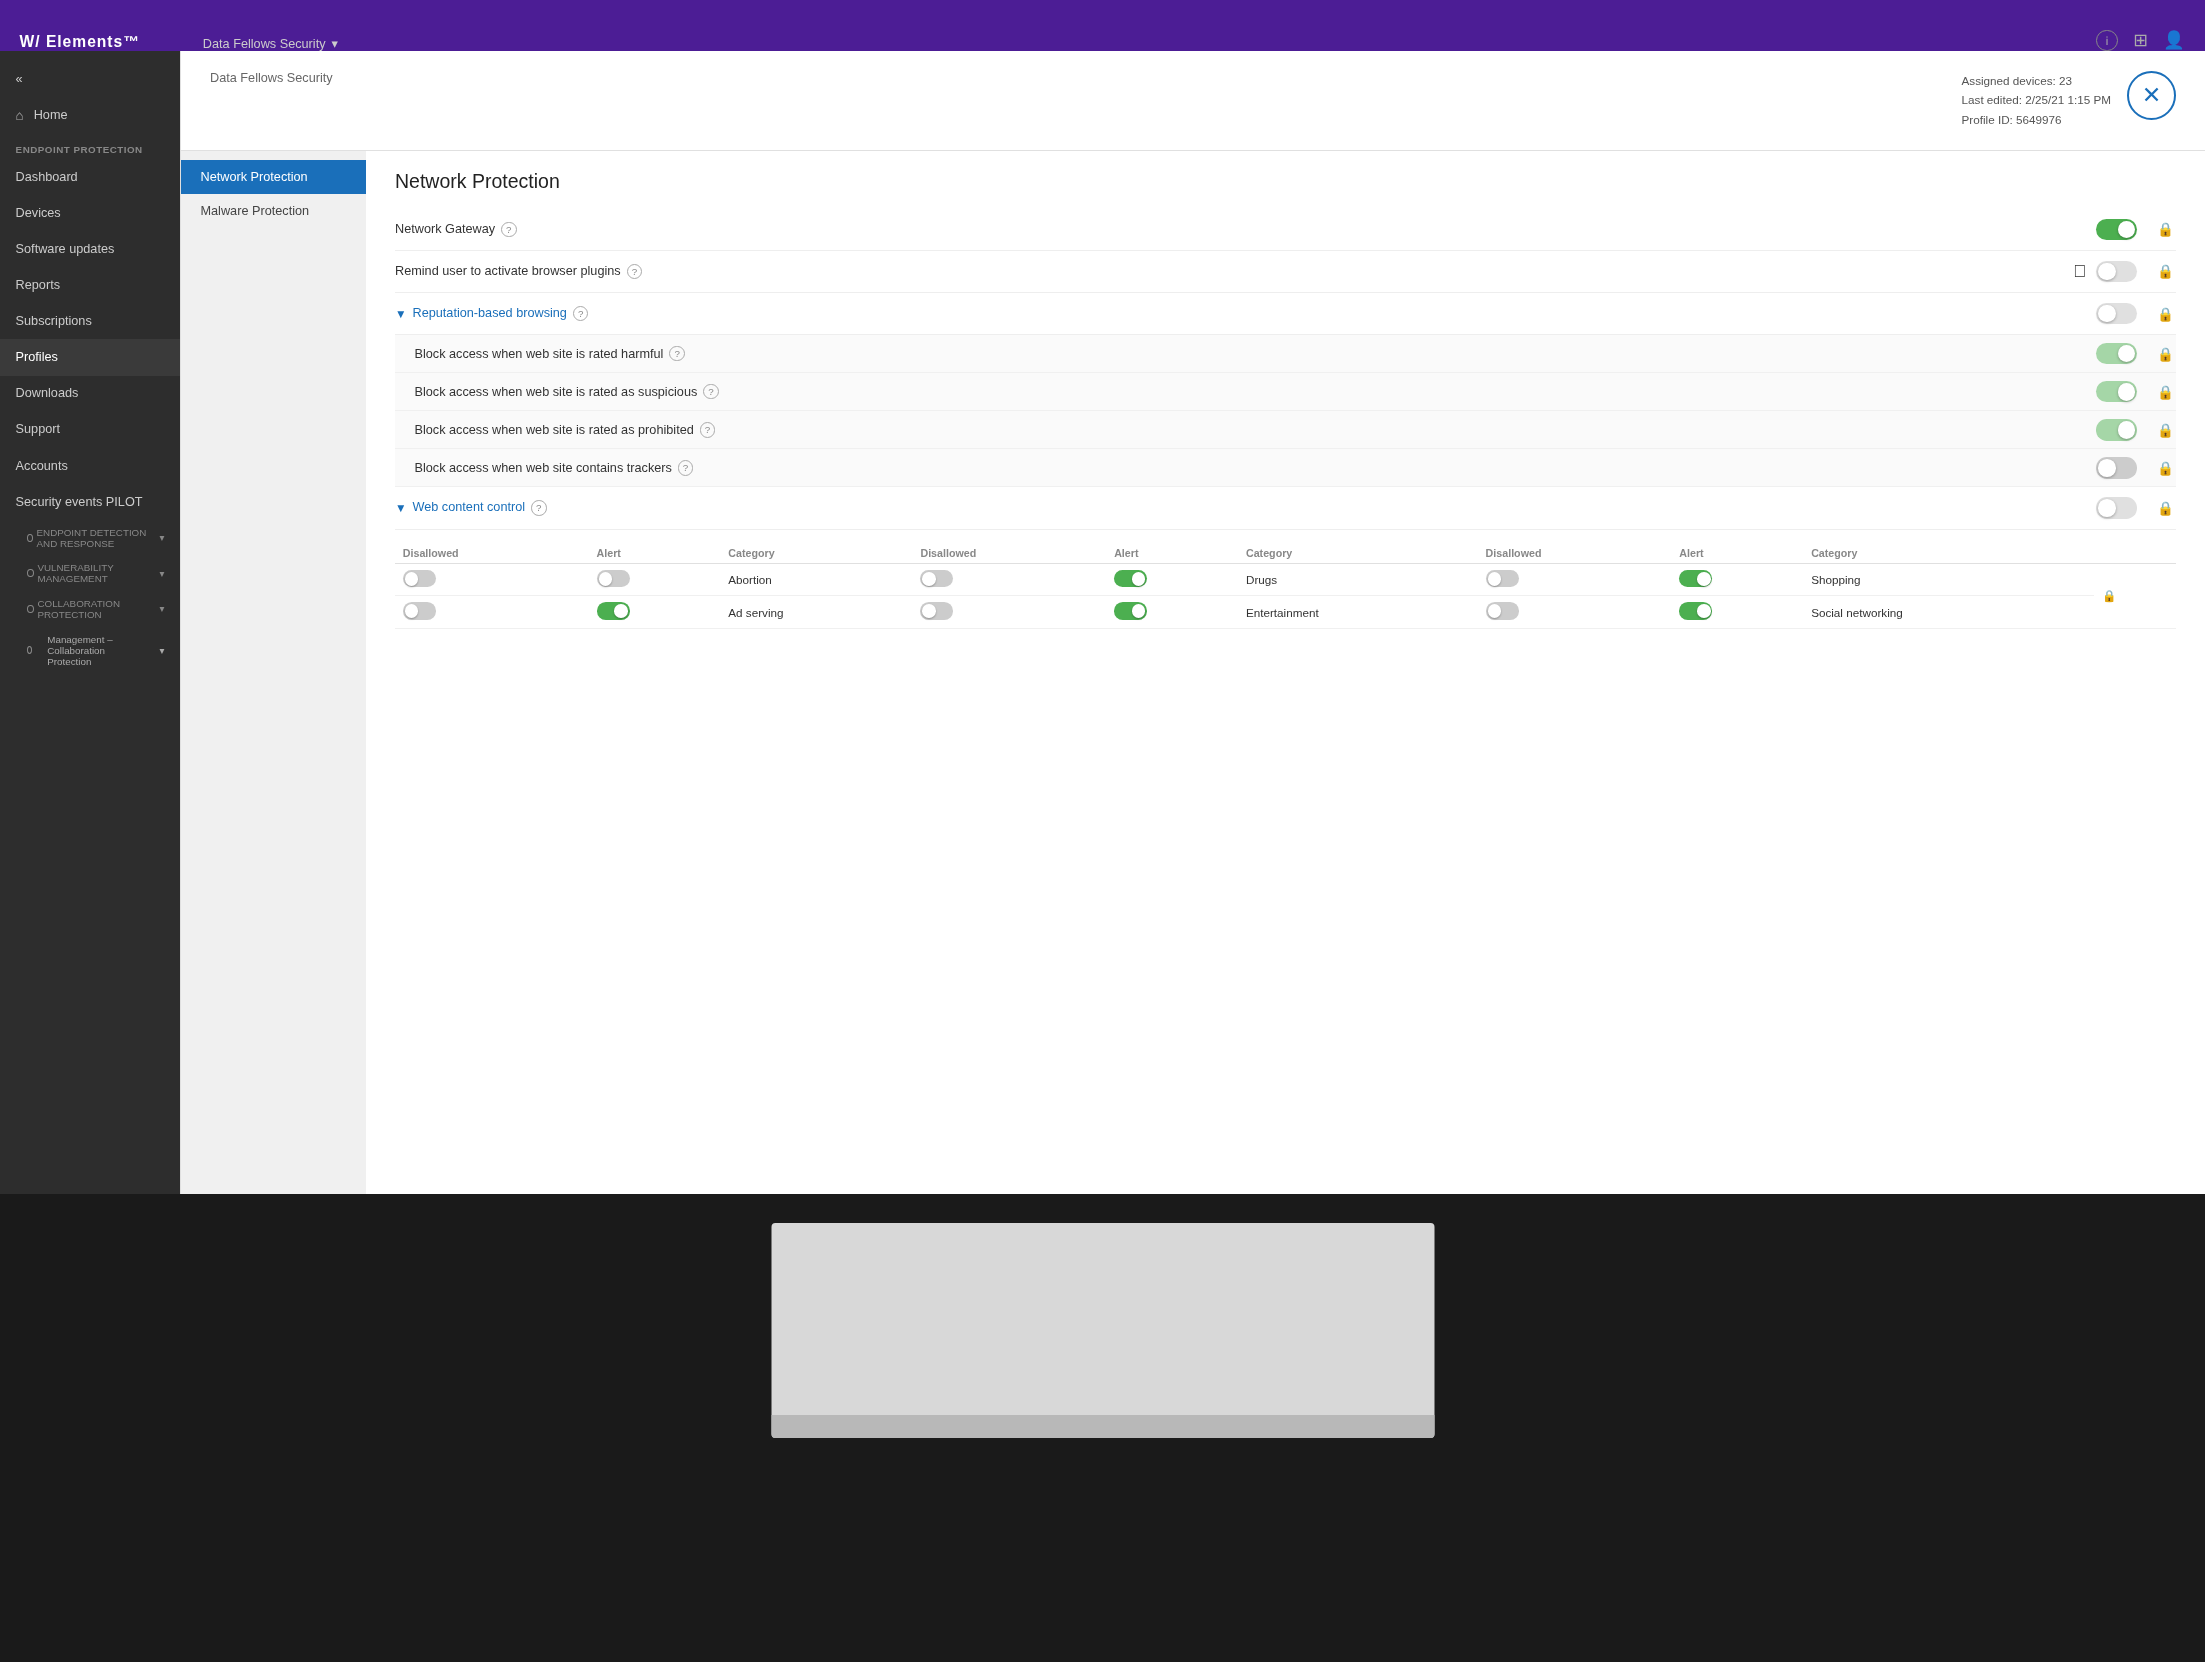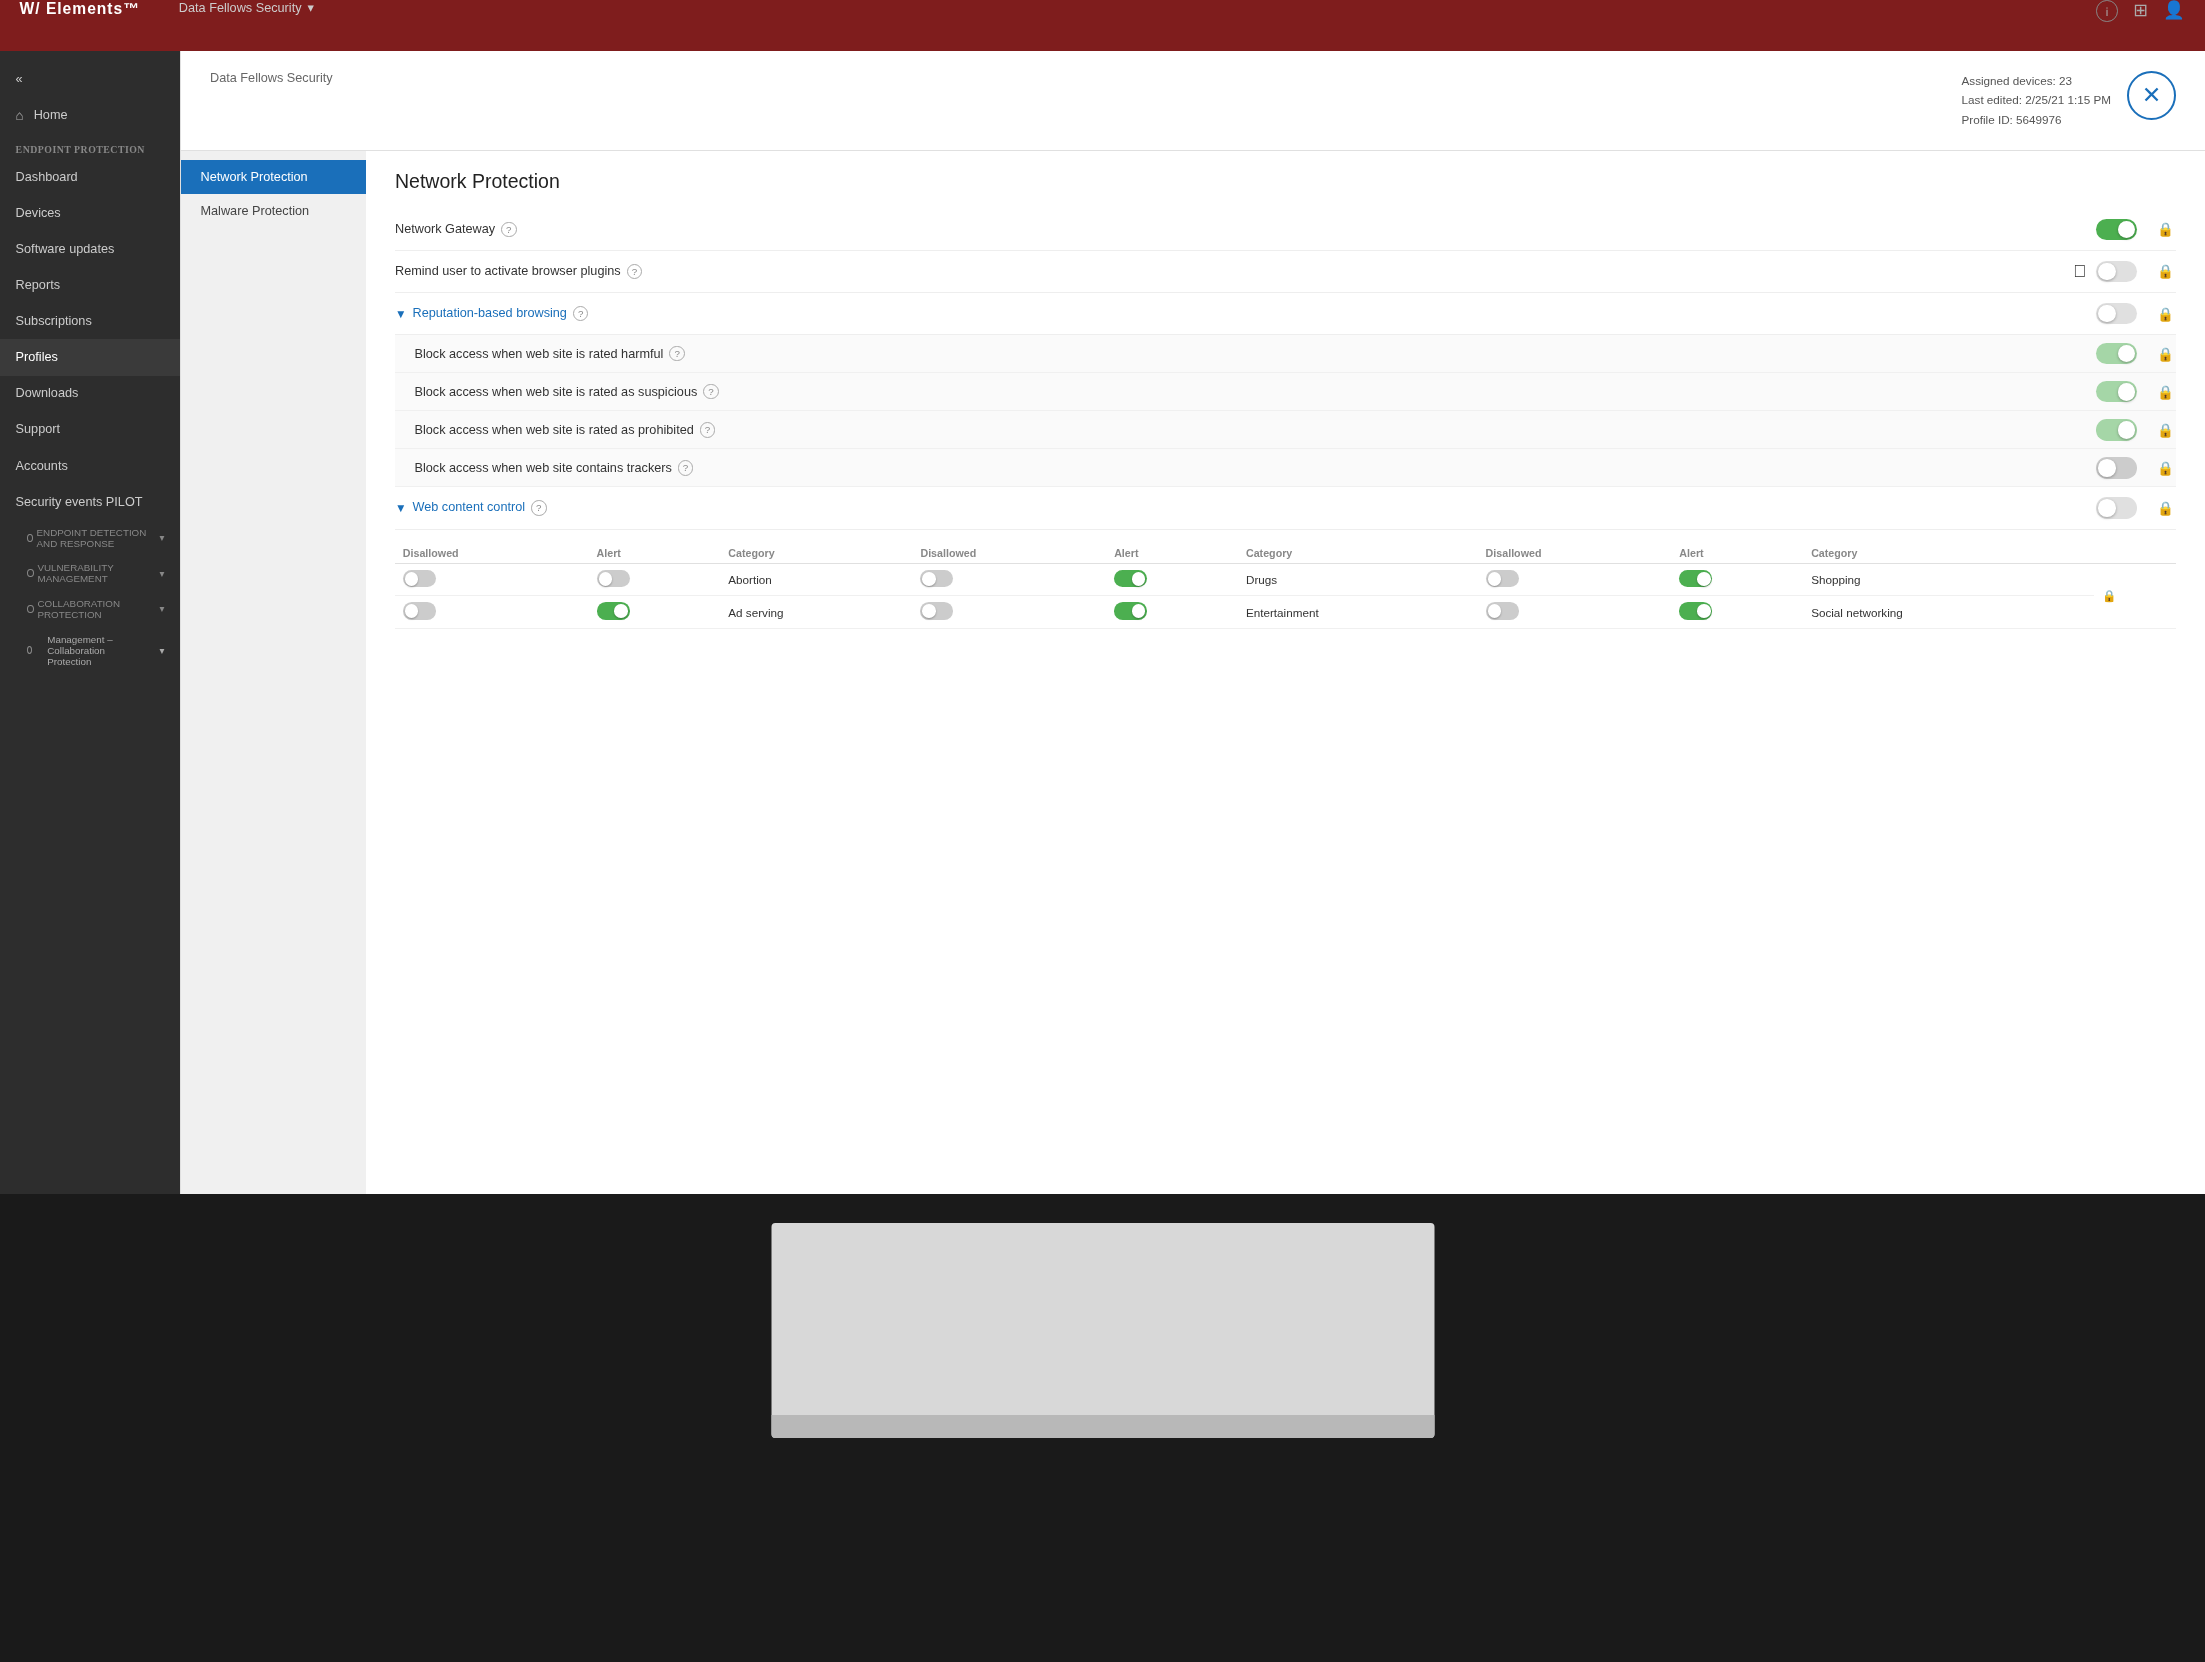--- a/index.html
+++ b/index.html
@@ -8,28 +8,29 @@
       font-family: -apple-system, BlinkMacSystemFont, 'Segoe UI', Arial, sans-serif;
       font-size: 12.7px;
       color: #333;
       width: 2205px;
       height: 1663px;
       overflow: hidden;
     }
 
     
     .top-bar {
-      background: #7f1d1d;
+      background: #4c1d95;
       height: 51px;
       display: flex;
-      align-items: flex-start;
+      align-items: flex-end;
       padding: 0 19.5px;
       position: fixed;
       top: 0; left: 0; right: 0;
       z-index: 100;
+      gap: 24px;
     }
     .top-bar-logo {
       color: #fff;
       font-size: 15.6px;
       font-weight: 600;
       letter-spacing: 1px;
       margin-right: 39px;
       display: flex;
       align-items: center;
     }
@@ -79,21 +80,20 @@
     }
     .sidebar-item.active { color: #fff; background: #3a3a3a; }
     .sidebar-item .icon { font-size: 13.7px; opacity: 0.8; }
     .sidebar-section-header {
       padding: 9.8px 15.6px 3.9px;
       color: #888;
       font-size: 9.8px;
       font-weight: 700;
       text-transform: uppercase;
       letter-spacing: 0.5px;
-      font-family: Liberation Serif, serif;
     }
     .sidebar-sub-item {
       padding: 6.8px 15.6px 6.8px 27px;
       color: #aaa;
       cursor: pointer;
       font-size: 10.7px;
       display: flex;
       align-items: center;
       gap: 5.9px;
     }

